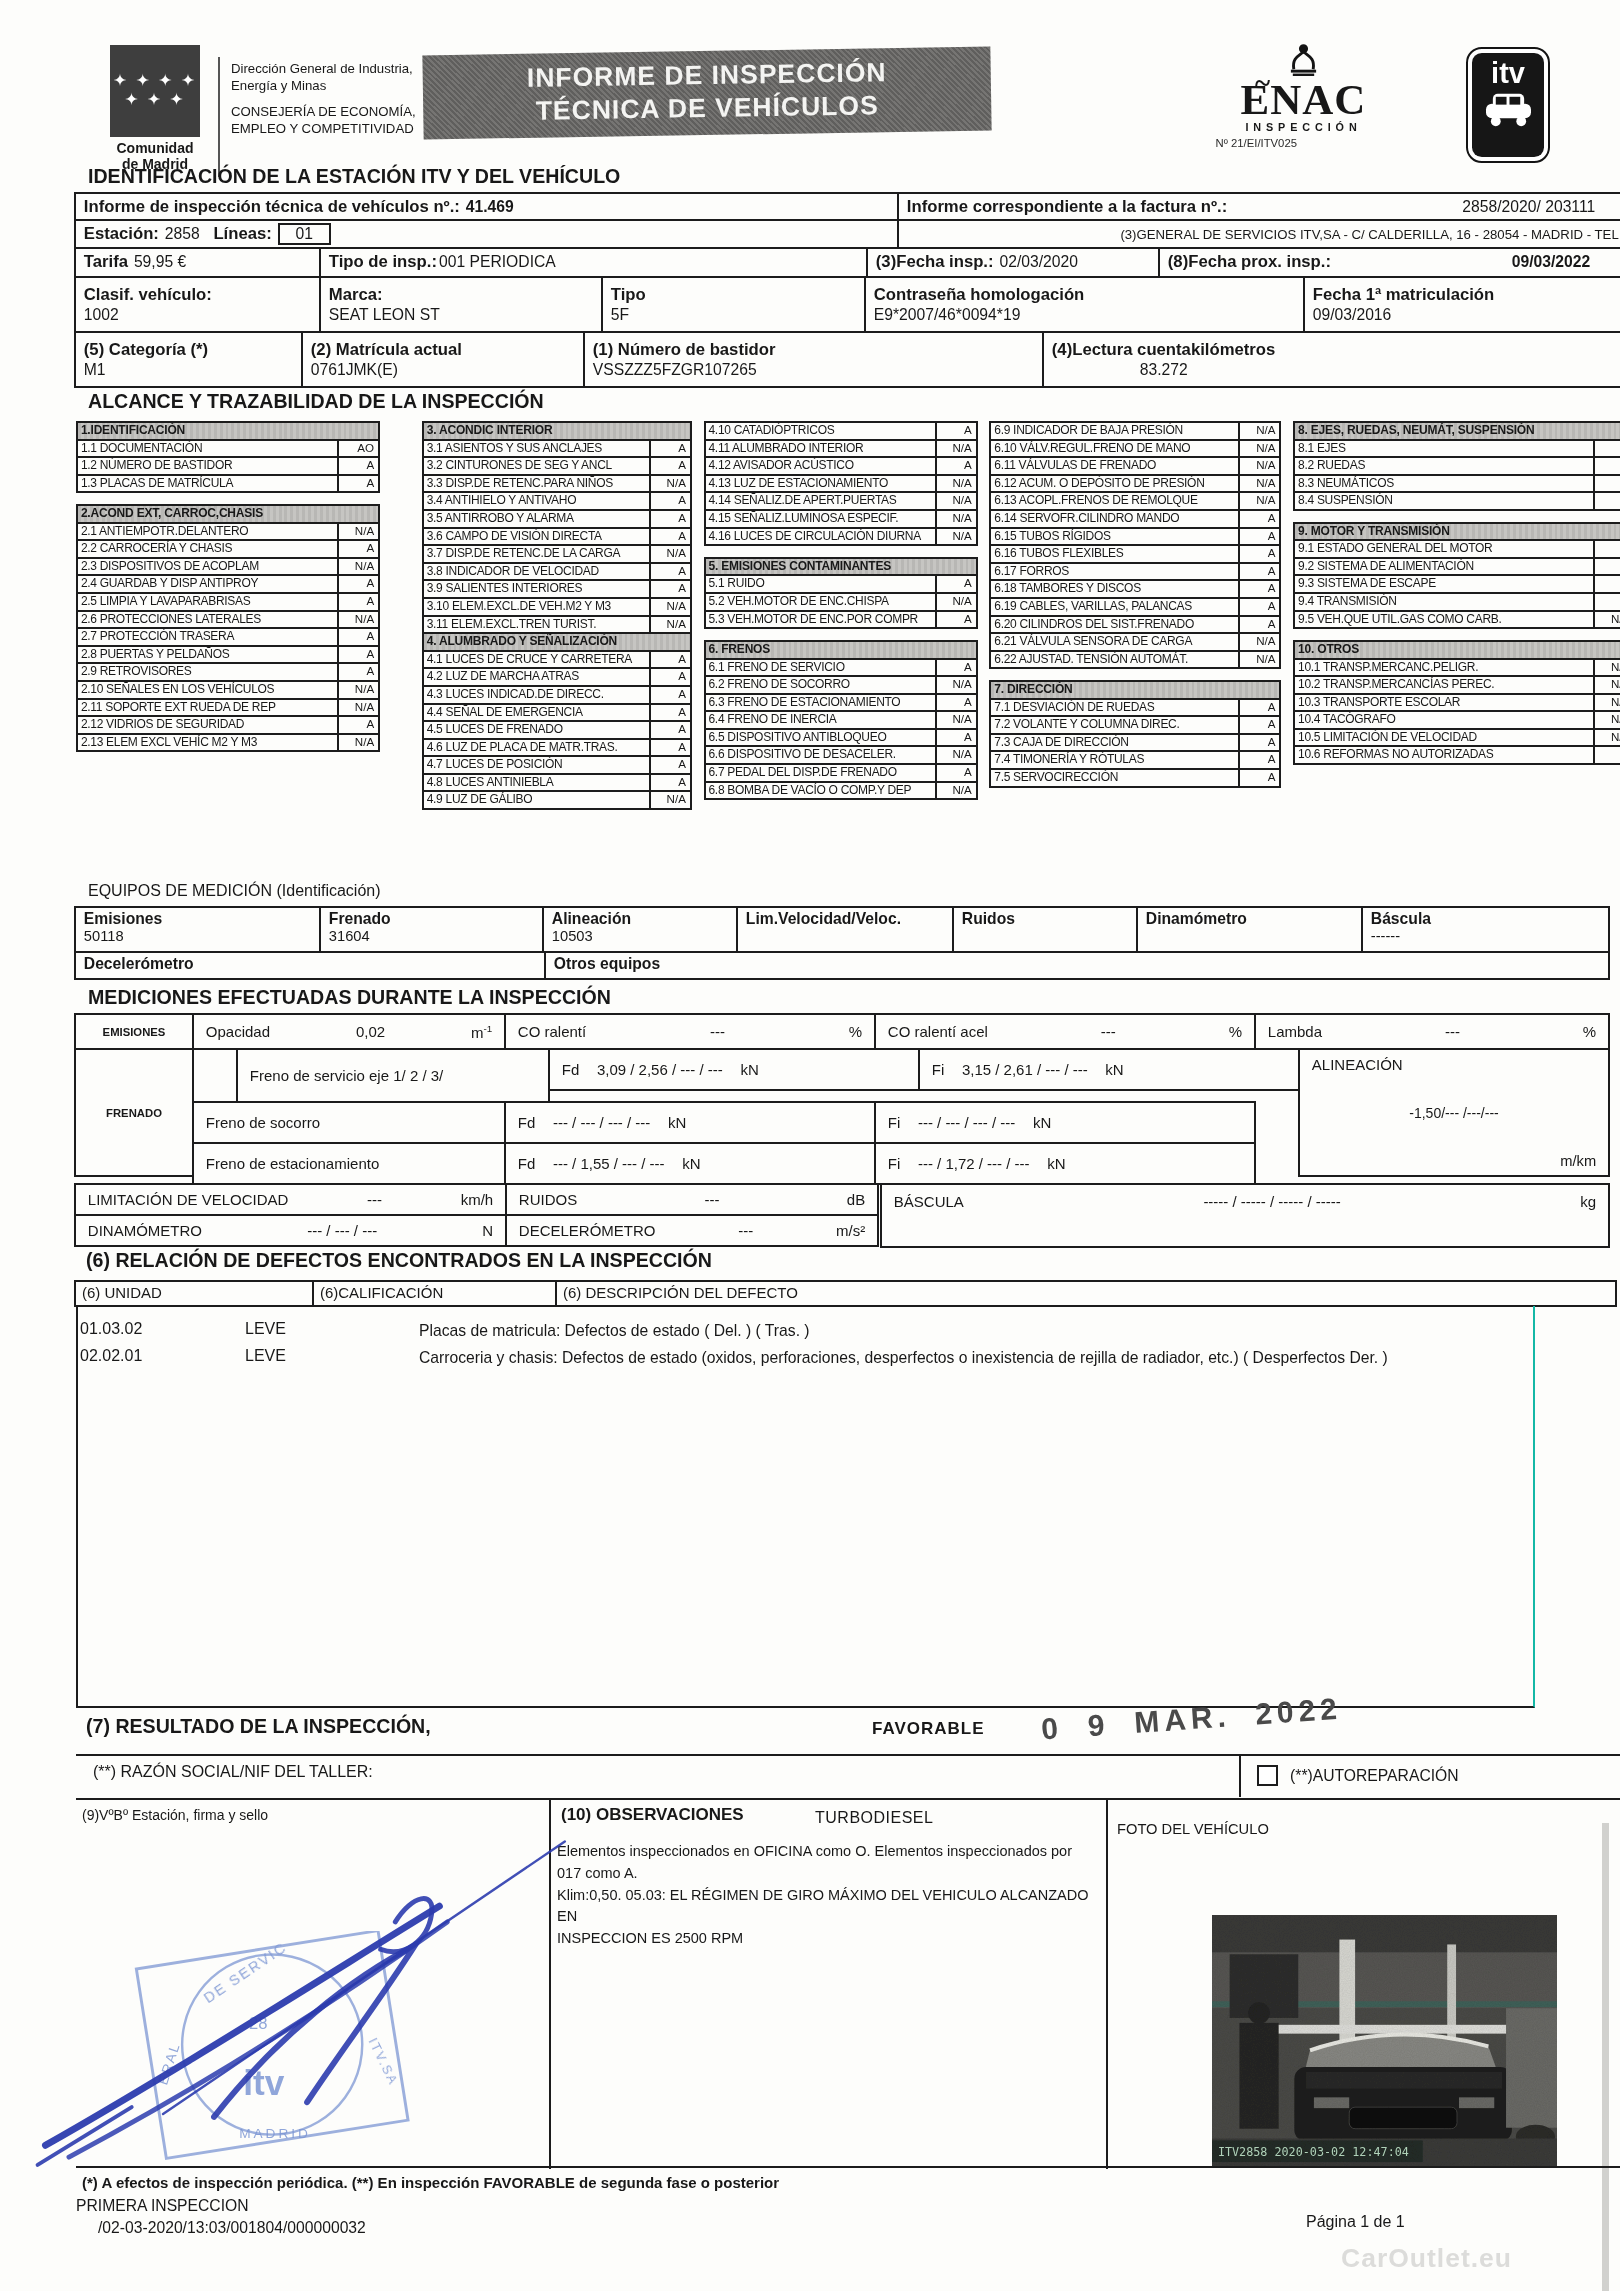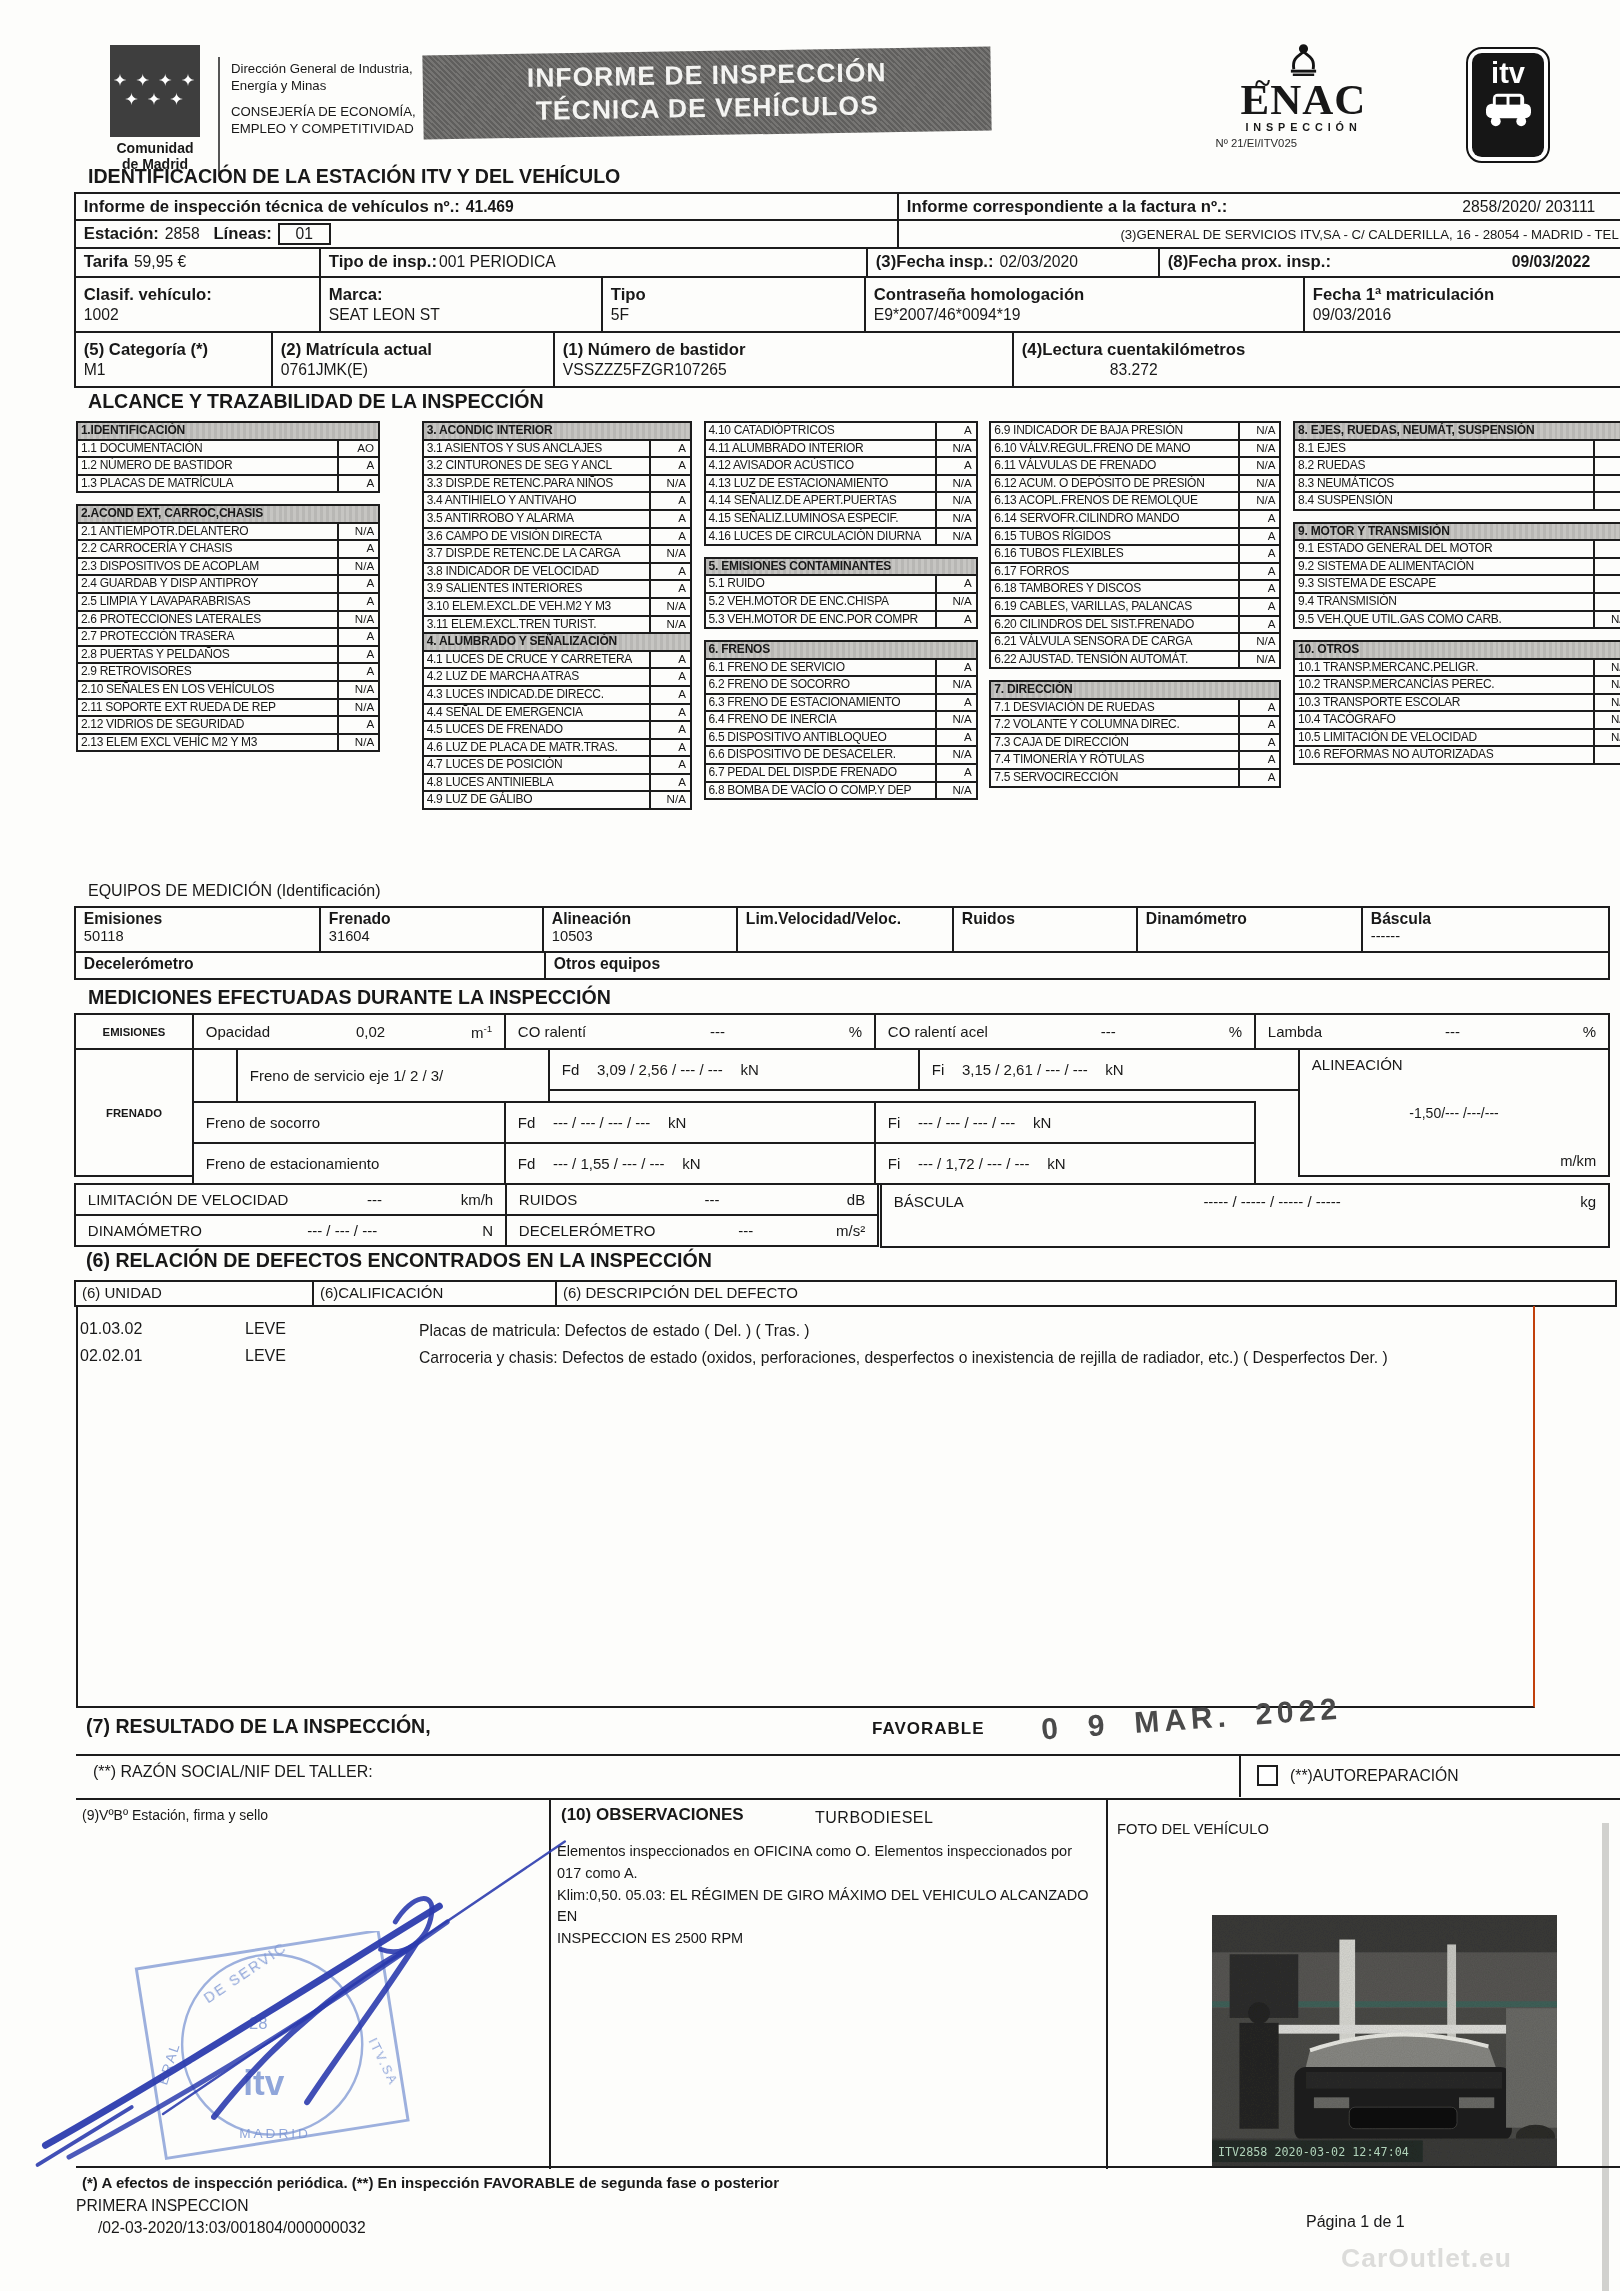--- a/index.html
+++ b/index.html
@@ -78,21 +78,21 @@
   .gapcell{gap:17.6px;}
   .alin-cell{flex-direction:column;align-items:stretch;justify-content:space-between;padding:5.9px 11.8px;}
   .alin-val{text-align:center;font-size:14px;}
   .alin-unit{text-align:right;font-size:14.7px;}
   .sup{font-size:9.8px;vertical-align:super;}
 
   
   .def-head{left:76px;top:1280px;width:1541px;display:flex;}
   .def-hcell{border:2px solid #1c1c1c;margin-left:-2px;height:27.4px;font-size:15px;padding:2px 5.9px;white-space:nowrap;overflow:hidden;}
   .def-box{left:76px;top:1306px;width:1459px;height:402px;border-left:2px solid #1c1c1c;
-           border-right:2px solid #c2410c;border-bottom:2px solid #1c1c1c;padding:13.7px 59px 0 2px;}
+           border-right:2px solid #14b8a6;border-bottom:2px solid #1c1c1c;padding:13.7px 59px 0 2px;}
   .def-row{display:grid;grid-template-columns:165px 174px 1fr;margin-bottom:5.9px;}
   .def-code{font-size:16px;}
   .def-grade{font-size:16px;}
   .def-desc{font-size:15.7px;line-height:21.6px;}
 
   
   .res-title{left:86px;top:1715px;font-weight:bold;font-size:19.6px;}
   .res-value{left:872px;top:1719px;font-weight:bold;font-size:17px;letter-spacing:1px;}
   .res-stamp{left:1041px;top:1702px;font-weight:bold;font-size:30px;color:#4a4a4a;
              letter-spacing:4.9px;word-spacing:11.8px;transform:rotate(-4deg);white-space:nowrap;}
@@ -228,21 +228,21 @@
       <div class="id-cell two" style="width:441px;">
         <span class="id-label">Contraseña homologación</span>
         <span class="id-value">E9*2007/46*0094*19</span>
       </div>
       <div class="id-cell two grow">
         <span class="id-label">Fecha 1ª matriculación</span>
         <span class="id-value">09/03/2016</span>
       </div>
     </div>
     <div class="id-row" style="height:55px;">
-      <div class="id-cell two" style="width:199px;">
+      <div class="id-cell two" style="width:229px;">
         <span class="id-label">(5) Categoría (*)</span>
         <span class="id-value">M1</span>
       </div>
       <div class="id-cell two" style="width:284px;">
         <span class="id-label">(2) Matrícula actual</span>
         <span class="id-value">0761JMK(E)</span>
       </div>
       <div class="id-cell two" style="width:461px;">
         <span class="id-label">(1) Número de bastidor</span>
         <span class="id-value">VSSZZZ5FZGR107265</span>

